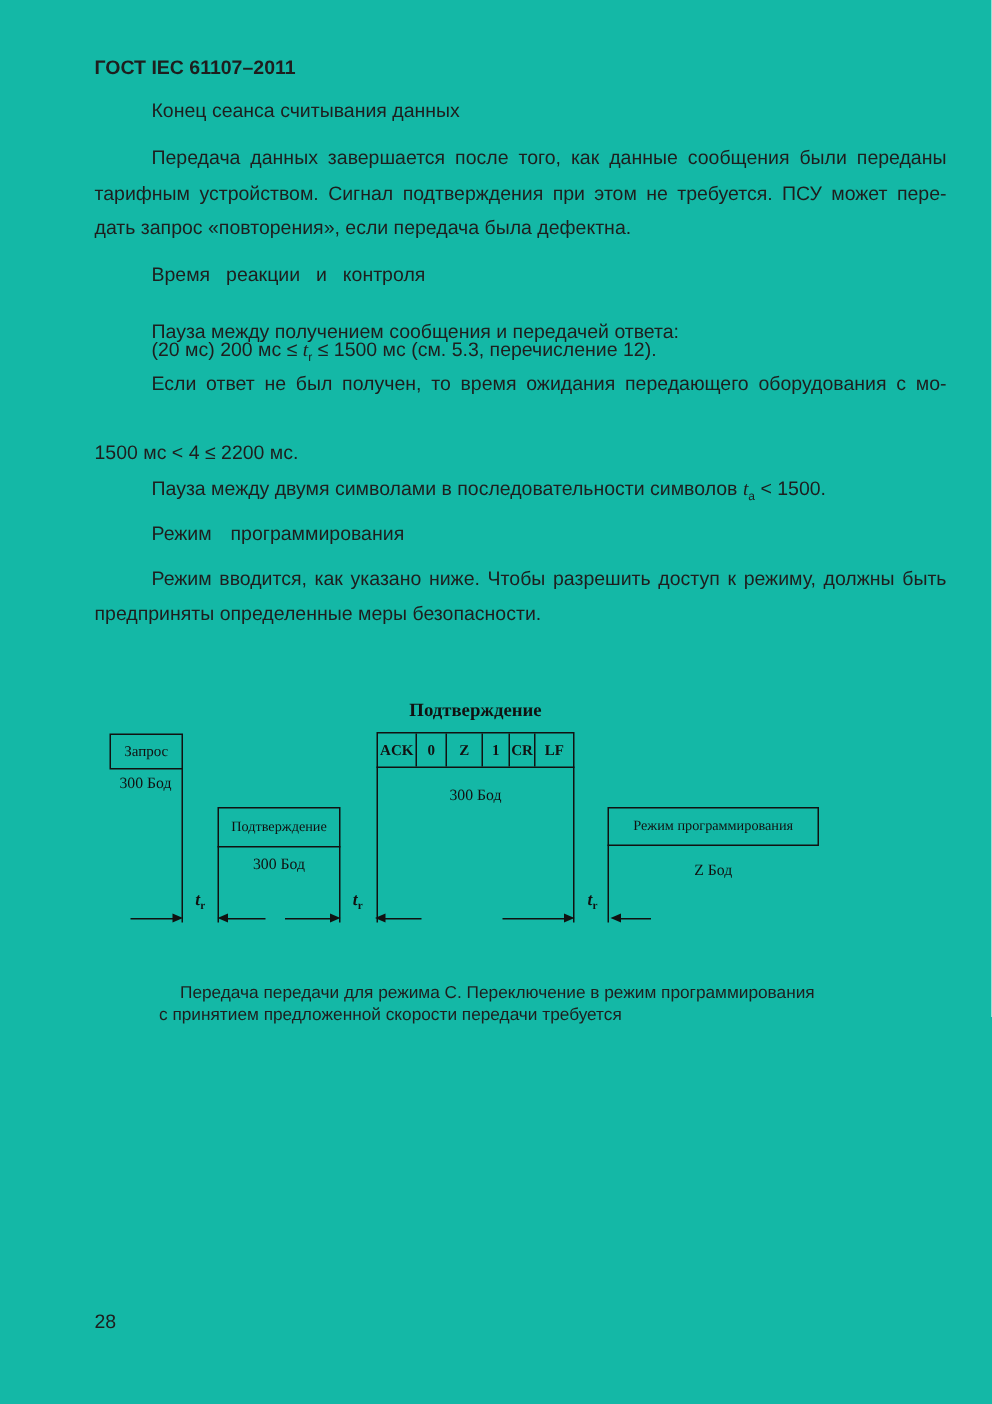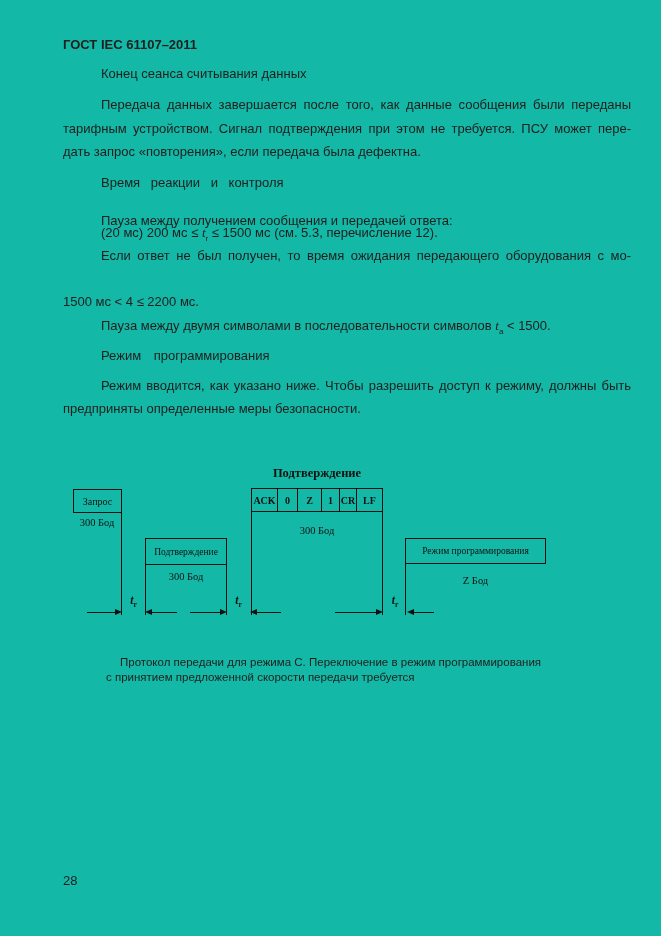--- a/index.html
+++ b/index.html
@@ -115,19 +115,19 @@
     <div class="arr r" style="left:376px"></div>
     <div class="arr l" style="left:407px"></div>
     <div class="hl" style="left:413px;width:21px"></div>
 
     <div class="tr" style="left:122px;width:23px"><span>t</span><sub>r</sub></div>
     <div class="tr" style="left:227px;width:23px"><span>t</span><sub>r</sub></div>
     <div class="tr" style="left:383px;width:24px"><span>t</span><sub>r</sub></div>
   </div>
 
   <div class="caption">
-    <span class="cap1">Протокол передачи для режима C. Переключение в режим программирования</span>
+    <span class="cap1">Передача передачи для режима C. Переключение в режим программирования</span>
     <span>с принятием предложенной скорости передачи требуется</span>
   </div>
 
   <div class="pagenum">28</div>
 
 </div>
 
 </body></html>

